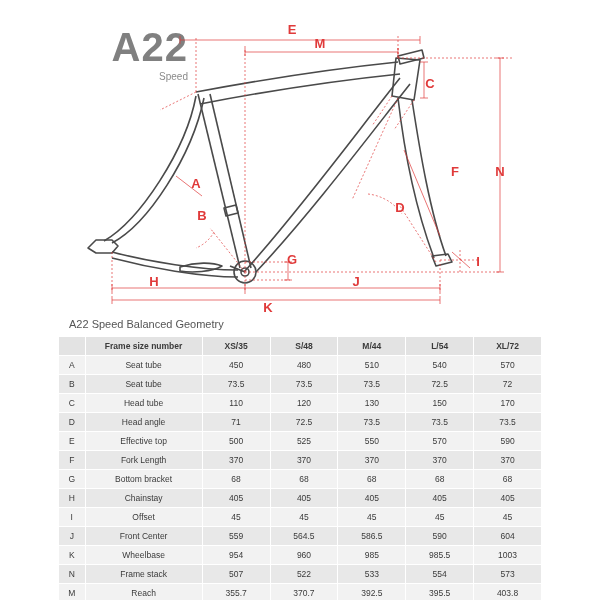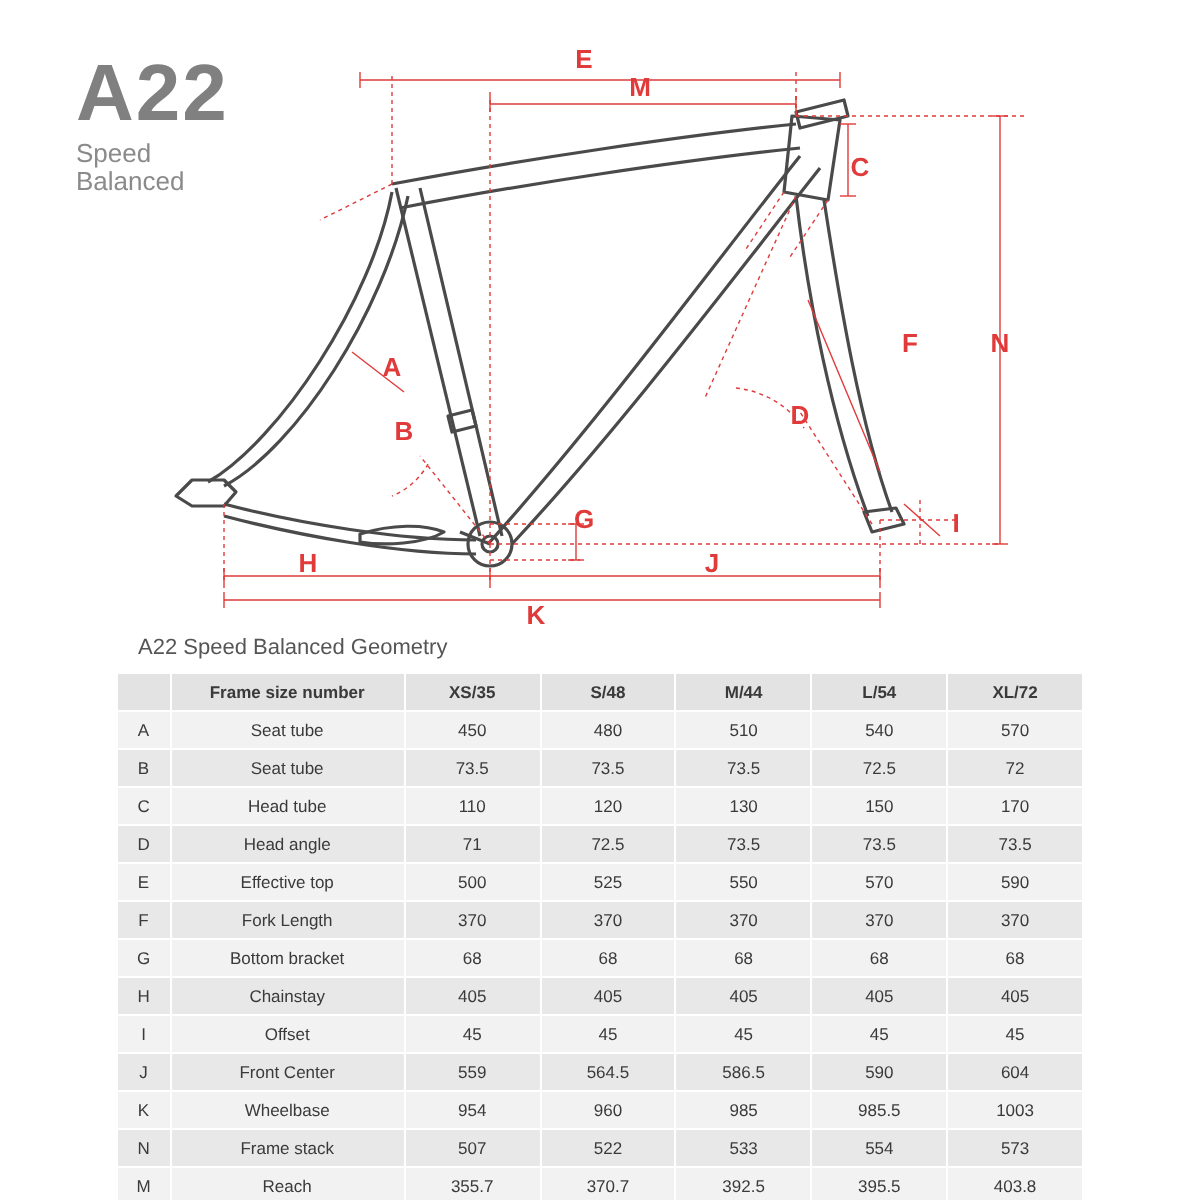--- a/index.html
+++ b/index.html
@@ -19,30 +19,31 @@
     width: 600px;
     height: 600px;
   }
 
   
   .title-block {
     position: absolute;
     left: 38px;
     top: 28px;
     width: 150px;
+    text-align: right;
   }
   .title-main {
     font-size: 40px;
     font-weight: bold;
     color: #808080;
     letter-spacing: 1px;
     line-height: 38px;
   }
   .title-sub {
-    font-size: 13px;
+    font-size: 10px;
     color: #8a8a8a;
     line-height: 14px;
     margin-top: 4px;
   }
 
   
   #drawing {
     position: absolute;
     left: 0;
     top: 0;
@@ -96,21 +97,20 @@
 </style>
 </head>
 <body>
 
 <div id="page">
 
   <div class="title-block">
     <div class="title-main">A22</div>
     <div class="title-sub">
       <div>Speed</div>
-      <div>Balanced</div>
     </div>
   </div>
 
   <svg id="drawing" viewBox="0 0 600 318">
 
     <g fill="none" stroke="#4a4a4a" stroke-width="1.6" stroke-linejoin="round">
 
       <path d="M88,248 L96,240 L112,240 L118,246 L112,253 L96,253 Z"></path>
 
       <path d="M112,252 C150,262 200,270 238,270"></path>

